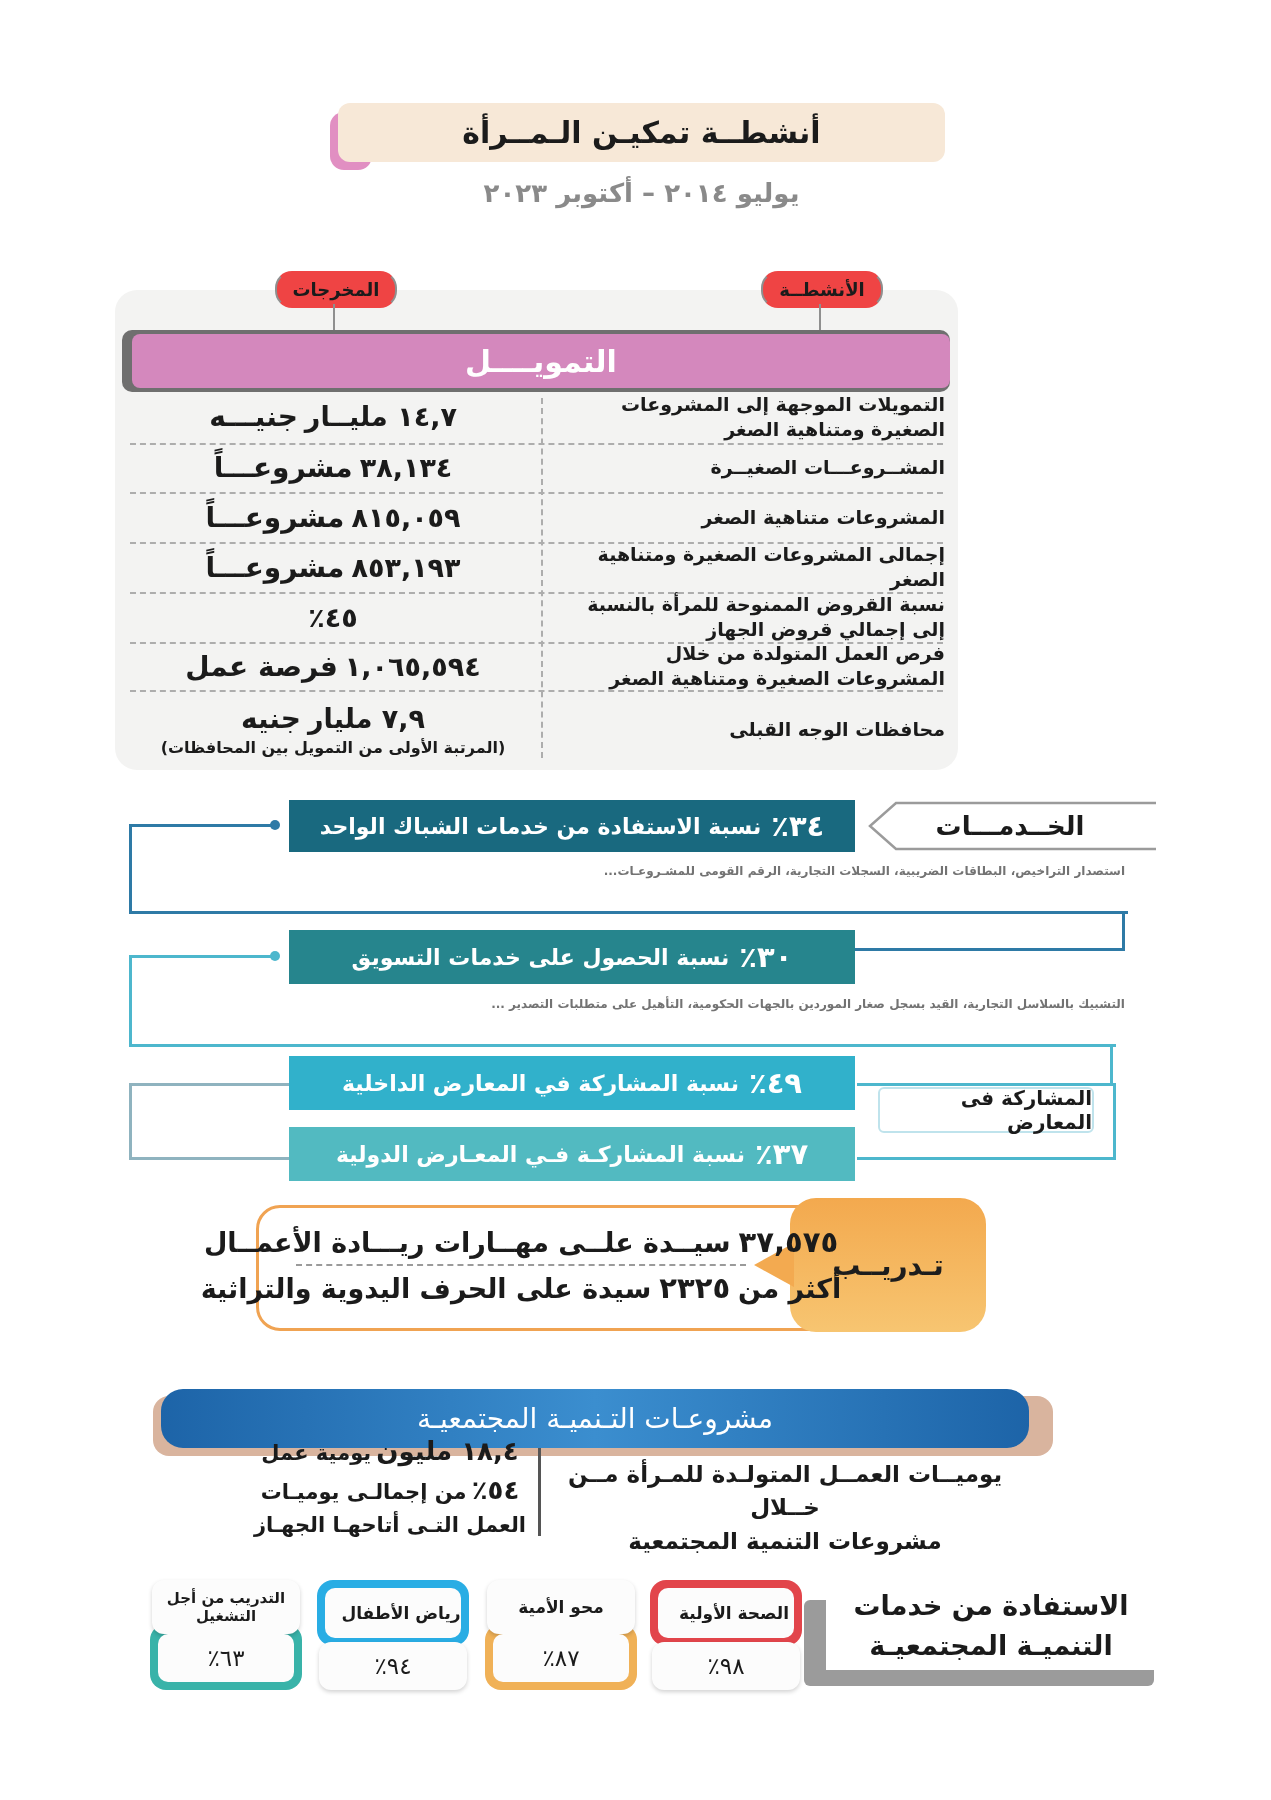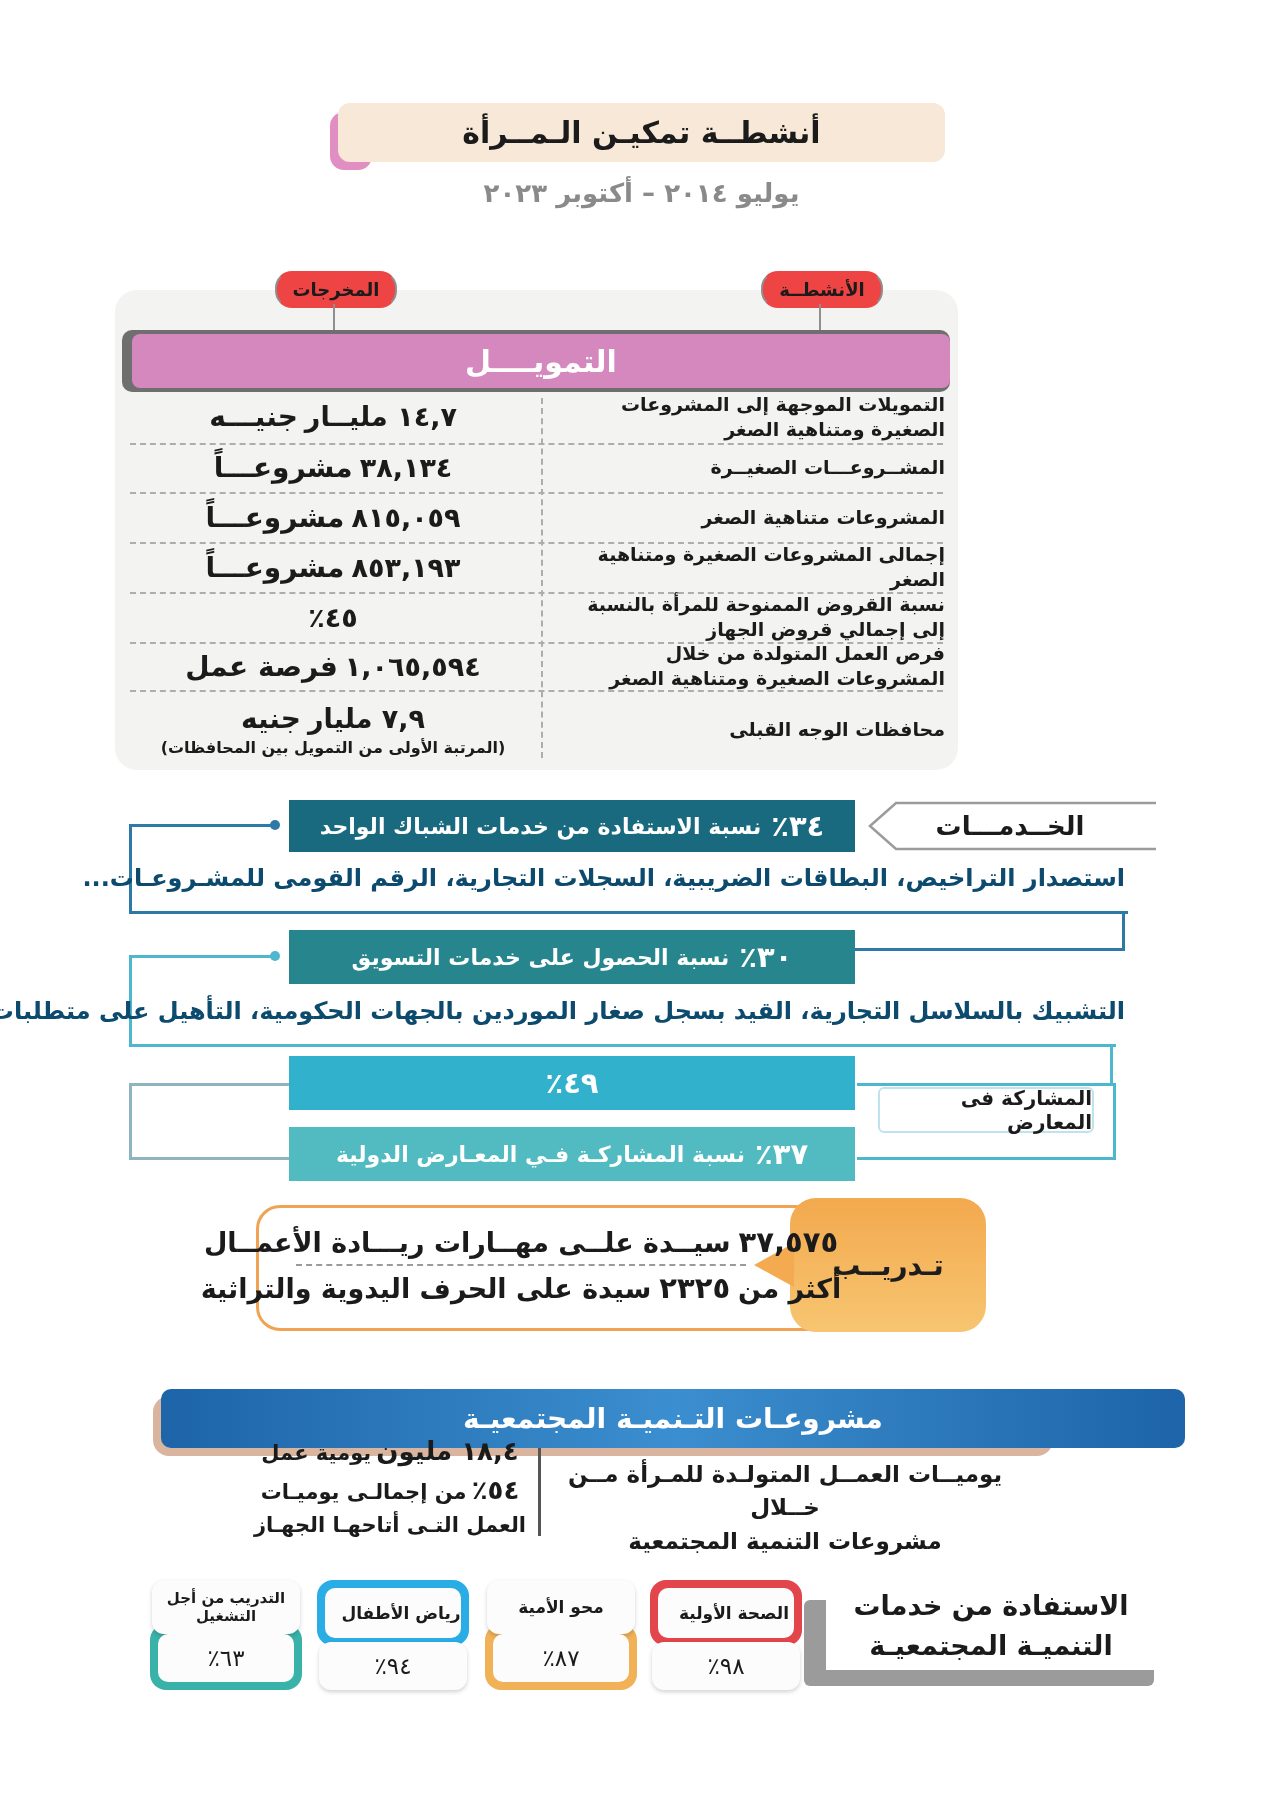--- a/index.html
+++ b/index.html
@@ -24,39 +24,39 @@
   .f-label{left:556px;width:389px;display:flex;align-items:center;justify-content:flex-start;text-align:right;font-size:19px;font-weight:bold;line-height:1.3;}
   .f-value{left:135px;width:396px;display:flex;align-items:center;justify-content:center;text-align:center;gap:7px;direction:rtl;}
   .f-value .big{font-size:27px;font-weight:bold;white-space:nowrap;}
   .f-value .sm{font-size:28px;font-weight:600;white-space:nowrap;}
   .f-note{left:135px;width:396px;text-align:center;font-size:16px;font-weight:600;}
 
   
   .svc-bar{left:289px;width:566px;color:#fff;display:flex;align-items:center;justify-content:center;gap:10px;direction:rtl;white-space:nowrap;}
   .svc-bar .pct{font-size:29px;font-weight:bold;}
   .svc-bar .lbl{font-size:22px;font-weight:bold;}
-  .svc-desc{text-align:right;direction:rtl;font-size:24px;font-weight:700;color:#0c4a6e;white-space:nowrap;}
+  .svc-desc{text-align:right;direction:rtl;font-size:12px;font-weight:700;color:#737373;white-space:nowrap;}
   .dot{width:10px;height:10px;border-radius:50%;}
   .lineseg{position:absolute;}
   .exh-label{left:878px;top:1087px;width:212px;height:42px;background:#fff;border:2px solid #bfe3ec;border-radius:6px;font-size:20px;font-weight:bold;z-index:3;}
 
   
   .trn-box{left:256px;top:1205px;width:574px;height:120px;background:#fff;border:3px solid #f0a352;border-radius:24px;z-index:1;}
   .trn-tab{left:790px;top:1198px;width:196px;height:134px;border-radius:26px;background:linear-gradient(180deg,#f3a94e,#f7c571);z-index:2;}
   .trn-tail{left:754px;top:1243px;width:40px;height:44px;background:#f3aa50;clip-path:polygon(100% 0,0 50%,100% 100%);z-index:2;}
   .trn-content{left:268px;top:1211px;width:506px;height:108px;display:flex;flex-direction:column;align-items:center;justify-content:center;z-index:2;direction:rtl;}
   .trn-line{display:flex;align-items:center;gap:8px;direction:rtl;white-space:nowrap;}
   .trn-line .big{font-size:29px;font-weight:bold;}
   .trn-line .sm{font-size:27px;font-weight:bold;}
   .trn-sep{width:450px;border-top:2px dashed #9a9a9a;margin:5px 0;}
   .trn-title{font-size:28px;font-weight:bold;color:#1d1d1d;}
 
   
   .com-accent{left:153px;top:1396px;width:900px;height:60px;background:#d9b49e;border-radius:16px;}
-  .com-header{left:161px;top:1389px;width:1024px;height:59px;border-radius:10px;background:linear-gradient(90deg,#1d64a8,#3b8ecf 50%,#1d64a8);color:#fff;font-weight:bold;font-size:28px;letter-spacing:1px;}
+  .com-header{left:161px;top:1389px;width:868px;height:59px;border-radius:22px;background:linear-gradient(90deg,#1d64a8,#3b8ecf 50%,#1d64a8);color:#fff;font-weight:normal;font-size:28px;letter-spacing:1px;}
   .com-right{left:545px;top:1458px;width:480px;text-align:center;font-size:23px;font-weight:bold;line-height:1.45;direction:rtl;}
   .com-div{left:538px;top:1448px;width:3px;height:88px;background:#555;}
   .com-left{left:248px;top:1432px;width:284px;text-align:center;direction:rtl;line-height:1.5;}
   .com-left .b{font-size:26px;font-weight:bold;}
   .com-left .n{font-size:21px;font-weight:600;}
 
   
   .ben-gray{left:804px;top:1600px;width:350px;height:86px;background:#9b9b9b;border-radius:6px;}
   .ben-white{left:826px;top:1582px;width:330px;height:88px;background:#fff;text-align:center;font-size:27px;font-weight:bold;line-height:1.5;}
   .bcard{position:absolute;top:1580px;width:152px;height:110px;}
@@ -163,20 +163,21 @@
 <div class="abs svc-desc" style="left:300px;top:864px;width:825px;">استصدار التراخيص، البطاقات الضريبية، السجلات التجارية، الرقم القومى للمشـروعـات...</div>
 
 <div class="abs svc-bar" style="top:930px;height:54px;background:#26858d;z-index:1;">
   <span class="pct">٣٠٪</span>
   <span class="lbl">نسبة الحصول على خدمات التسويق</span>
 </div>
 <div class="abs svc-desc" style="left:135px;top:997px;width:990px;">التشبيك بالسلاسل التجارية، القيد بسجل صغار الموردين بالجهات الحكومية، التأهيل على متطلبات التصدير ...</div>
 
 <div class="abs svc-bar" style="top:1056px;height:54px;background:#31b1cb;z-index:1;">
   <span class="pct">٤٩٪</span>
+  <span class="lbl">نسبة المشاركة في المعارض الداخلية</span>
 </div>
 <div class="abs svc-bar" style="top:1127px;height:54px;background:#52bac1;z-index:1;">
   <span class="pct">٣٧٪</span>
   <span class="lbl">نسبة المشاركـة فـي المعـارض الدولية</span>
 </div>
 <div class="abs ctr exh-label rtl">المشاركة فى المعارض</div>
 
 <div class="abs trn-box"></div>
 <div class="abs trn-tab"></div>
 <div class="abs trn-tail"></div>

